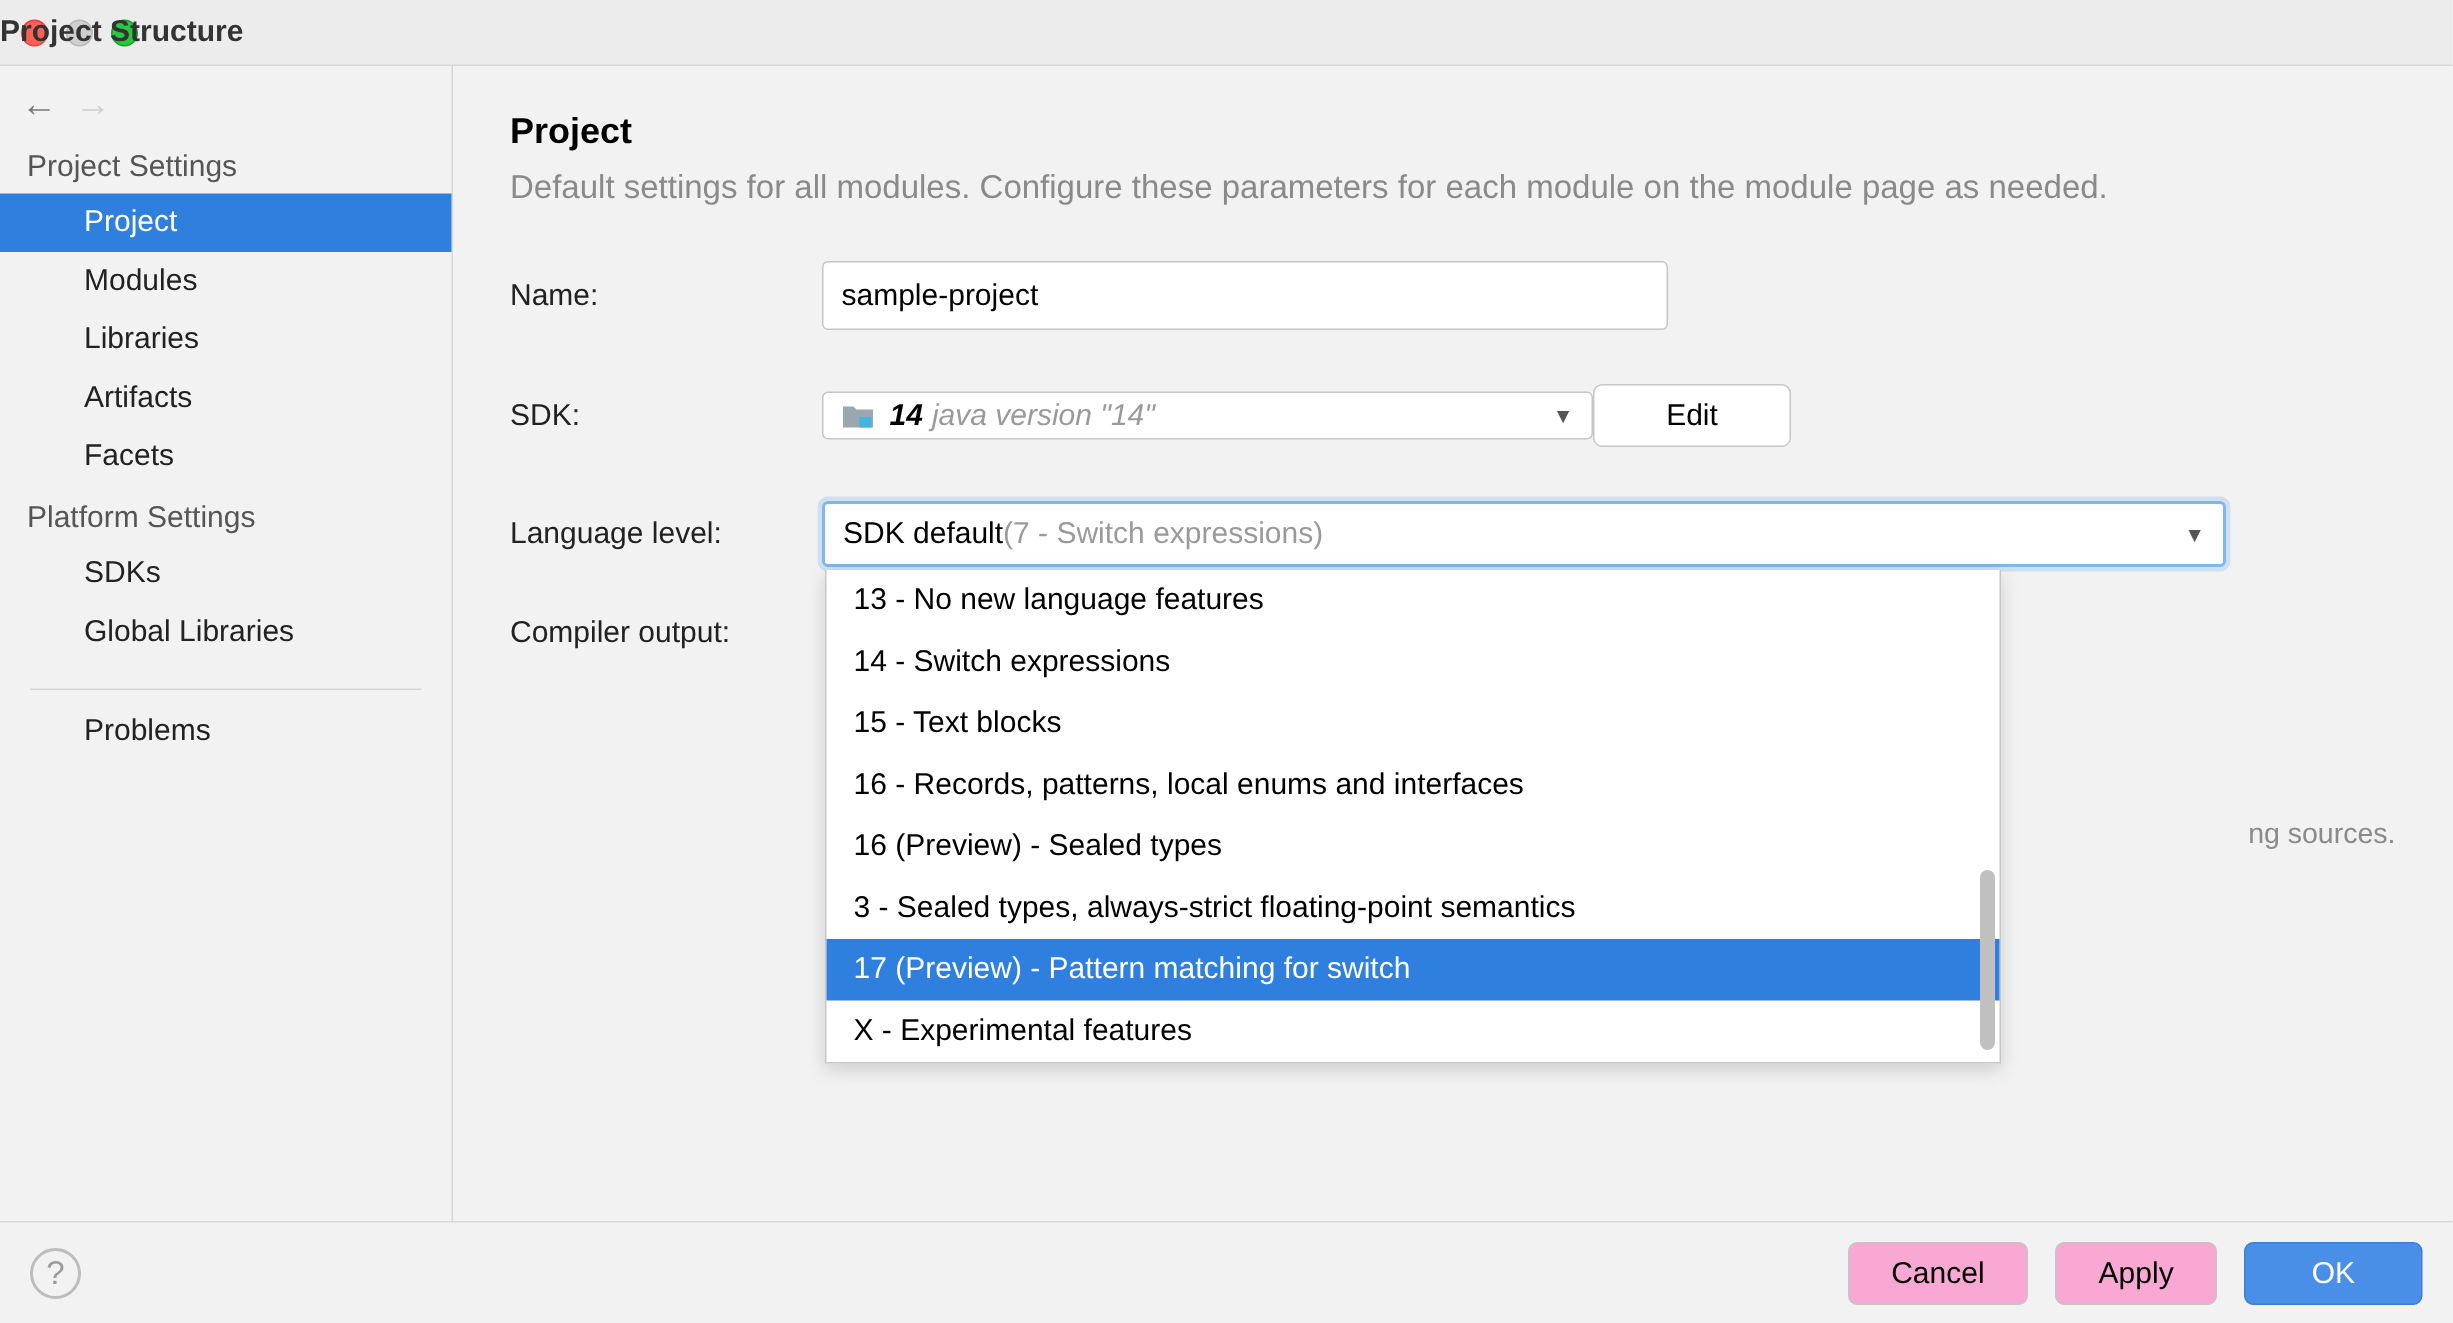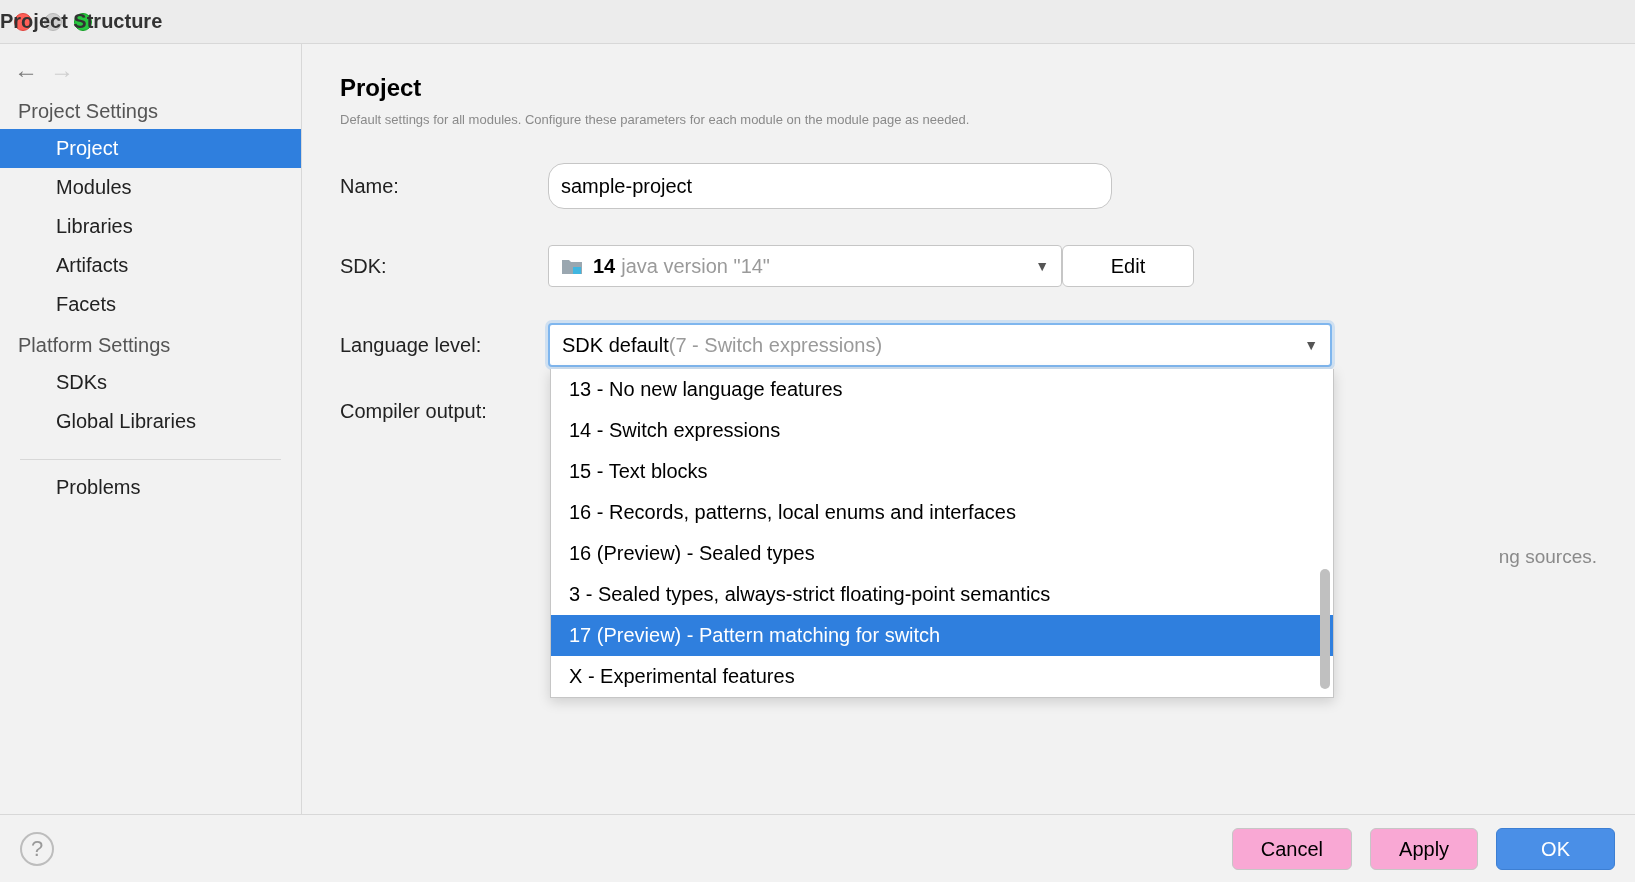--- a/index.html
+++ b/index.html
@@ -85,55 +85,56 @@
     padding: 30px 38px;
     position: relative;
   }
   .main h2 {
     font-size: 24px;
     font-weight: 700;
     margin-bottom: 10px;
   }
   .subtitle {
     color: #8a8a8a;
-    font-size: 13px;
+    font-size: 22px;
     margin-bottom: 36px;
   }
   .form-row {
     display: flex;
     align-items: center;
     margin-bottom: 36px;
     position: relative;
   }
   .form-label {
     width: 208px;
     color: #222;
   }
   .text-input {
     width: 564px;
     height: 46px;
     background: #fff;
     border: 1px solid #c6c6c6;
-    border-radius: 16px;
+    border-radius: 4px;
     padding: 0 12px;
     font-size: 20px;
     line-height: 44px;
     color: #000;
   }
   .sdk-select {
     width: 514px;
-    height: 42px;
+    height: 32px;
     background: #fff;
     border: 1px solid #c6c6c6;
     border-radius: 4px;
     display: flex;
     align-items: center;
     padding: 0 12px;
     cursor: pointer;
     position: relative;
+    font-style: italic;
   }
   .sdk-select .folder-icon {
     width: 22px; height: 18px; margin-right: 10px;
   }
   .sdk-select .sdk-num { font-weight: 600; margin-right: 6px; }
   .sdk-select .sdk-gray { color: #9a9a9a; }
   .sdk-select .chev {
     margin-left: auto;
     font-size: 14px;
     color: #555;
@@ -142,21 +143,21 @@
     width: 132px;
     height: 42px;
     background: #fff;
     border: 1px solid #c6c6c6;
     border-radius: 6px;
     text-align: center;
     line-height: 40px;
     cursor: pointer;
   }
   .lang-select {
-    width: 784px;
+    width: 936px;
     height: 44px;
     background: #fff;
     border: 2px solid #7fb6ee;
     border-radius: 4px;
     box-shadow: 0 0 0 3px rgba(127,182,238,0.3);
     display: flex;
     align-items: center;
     padding: 0 12px;
     cursor: pointer;
     position: relative;

